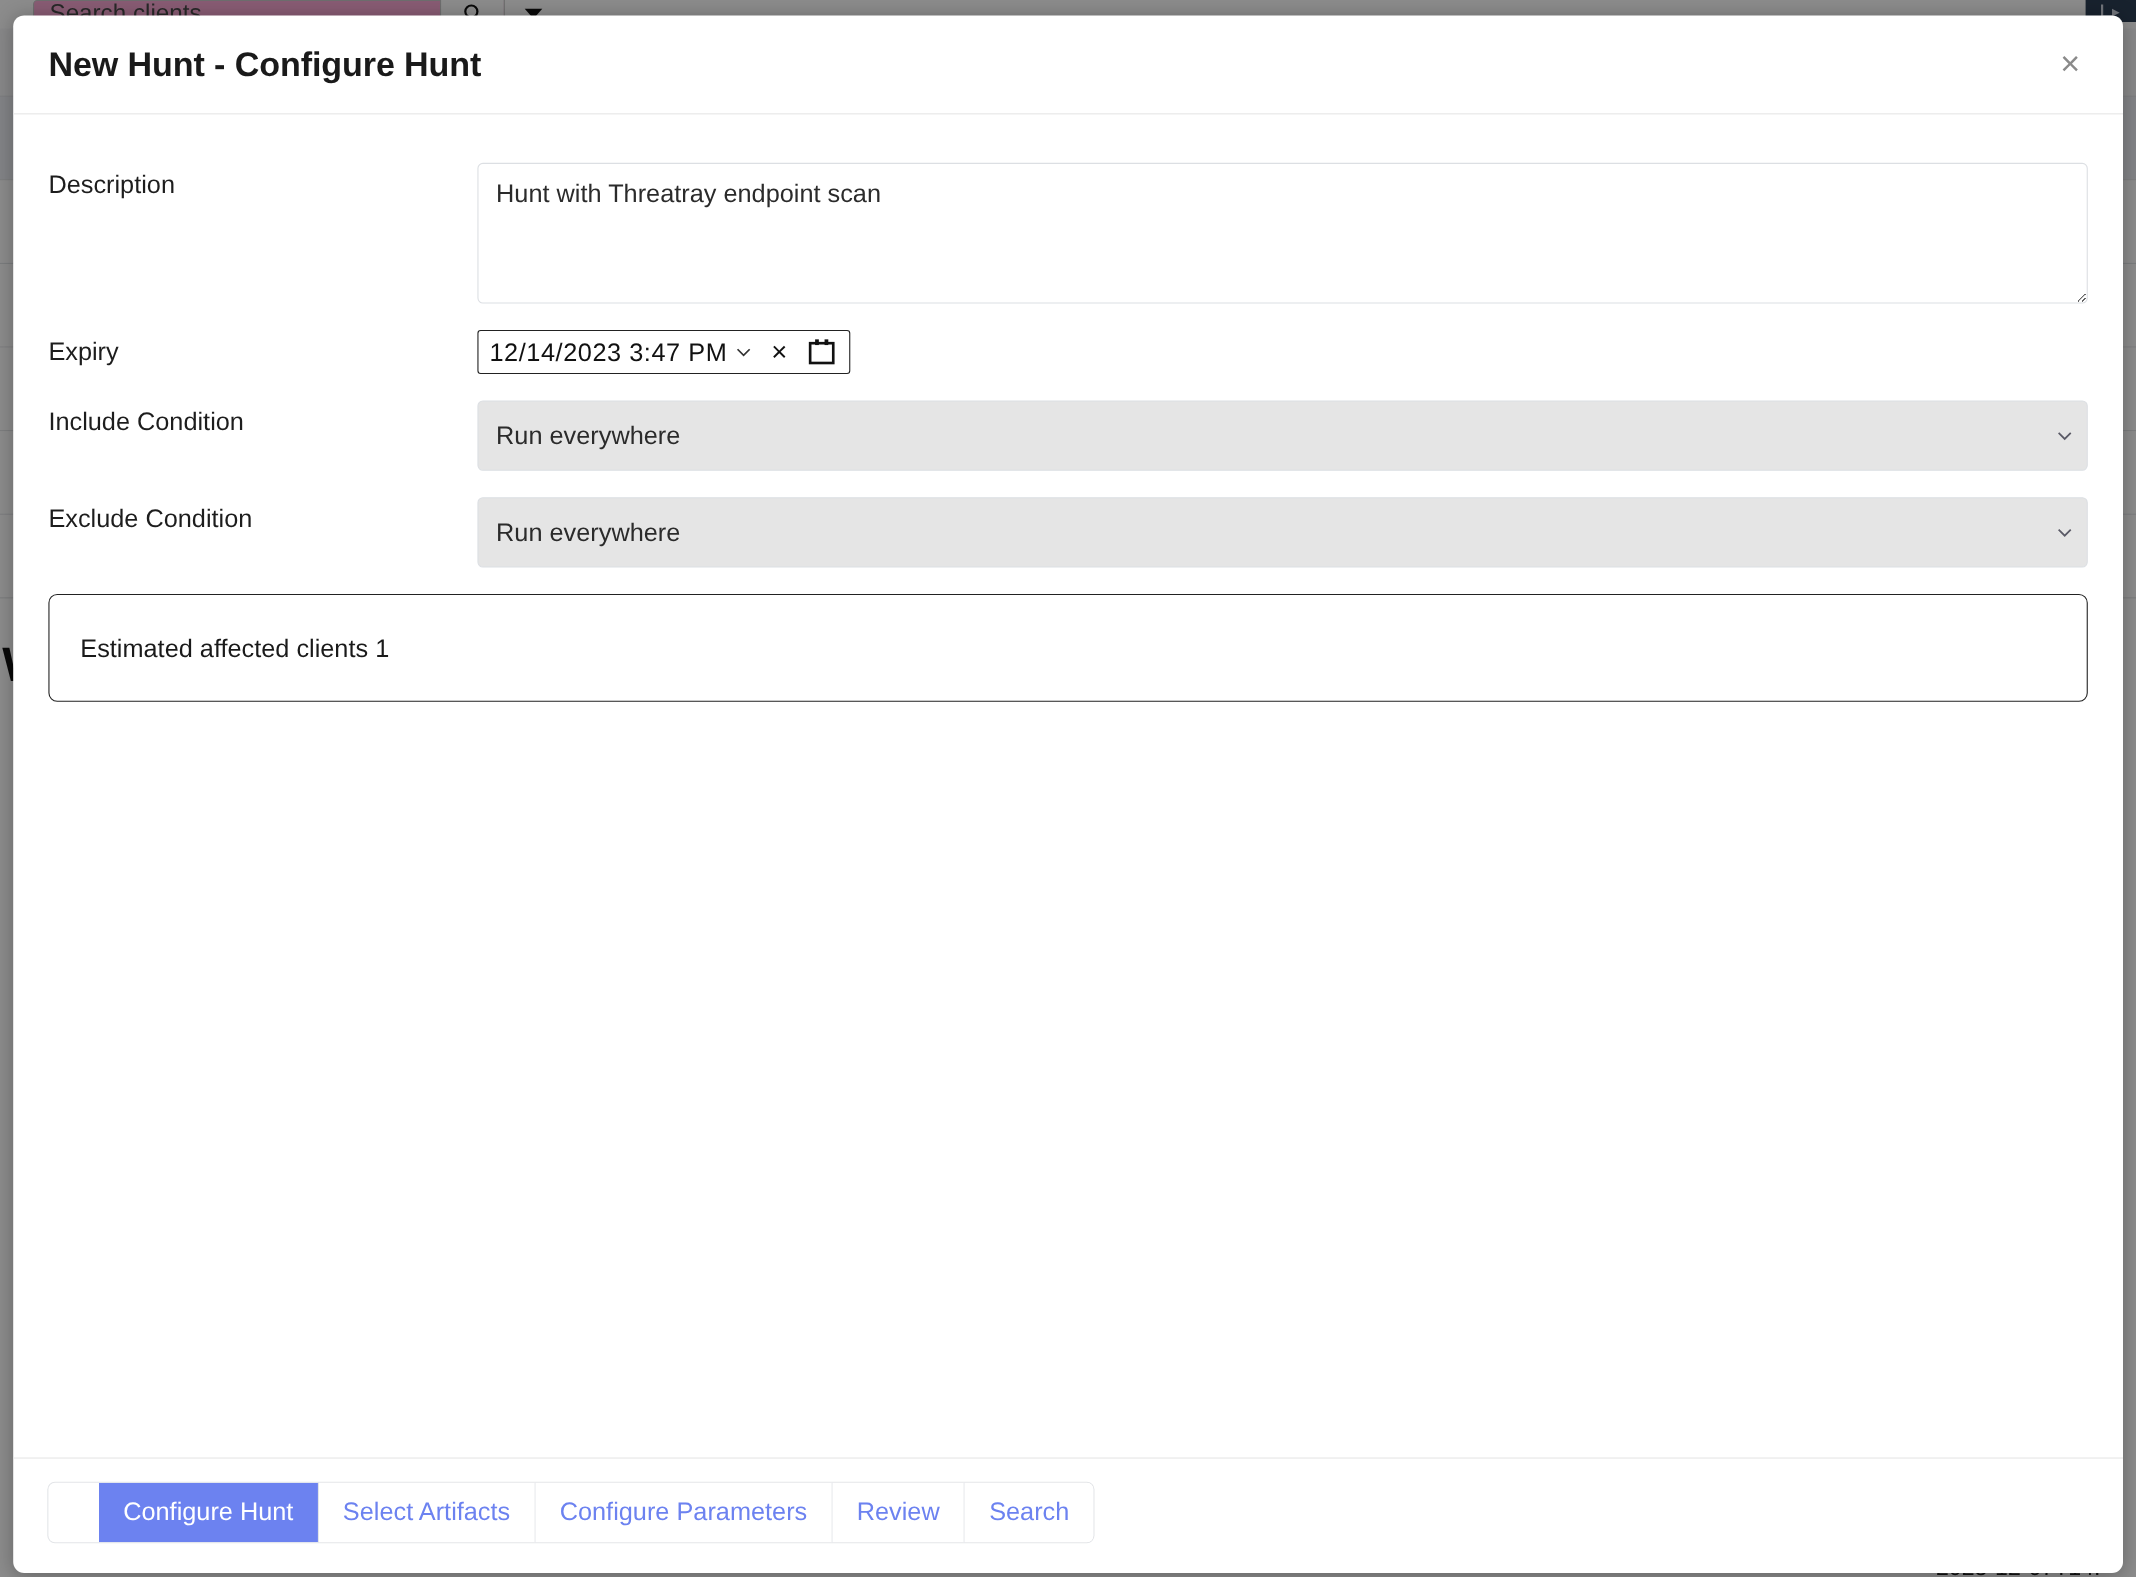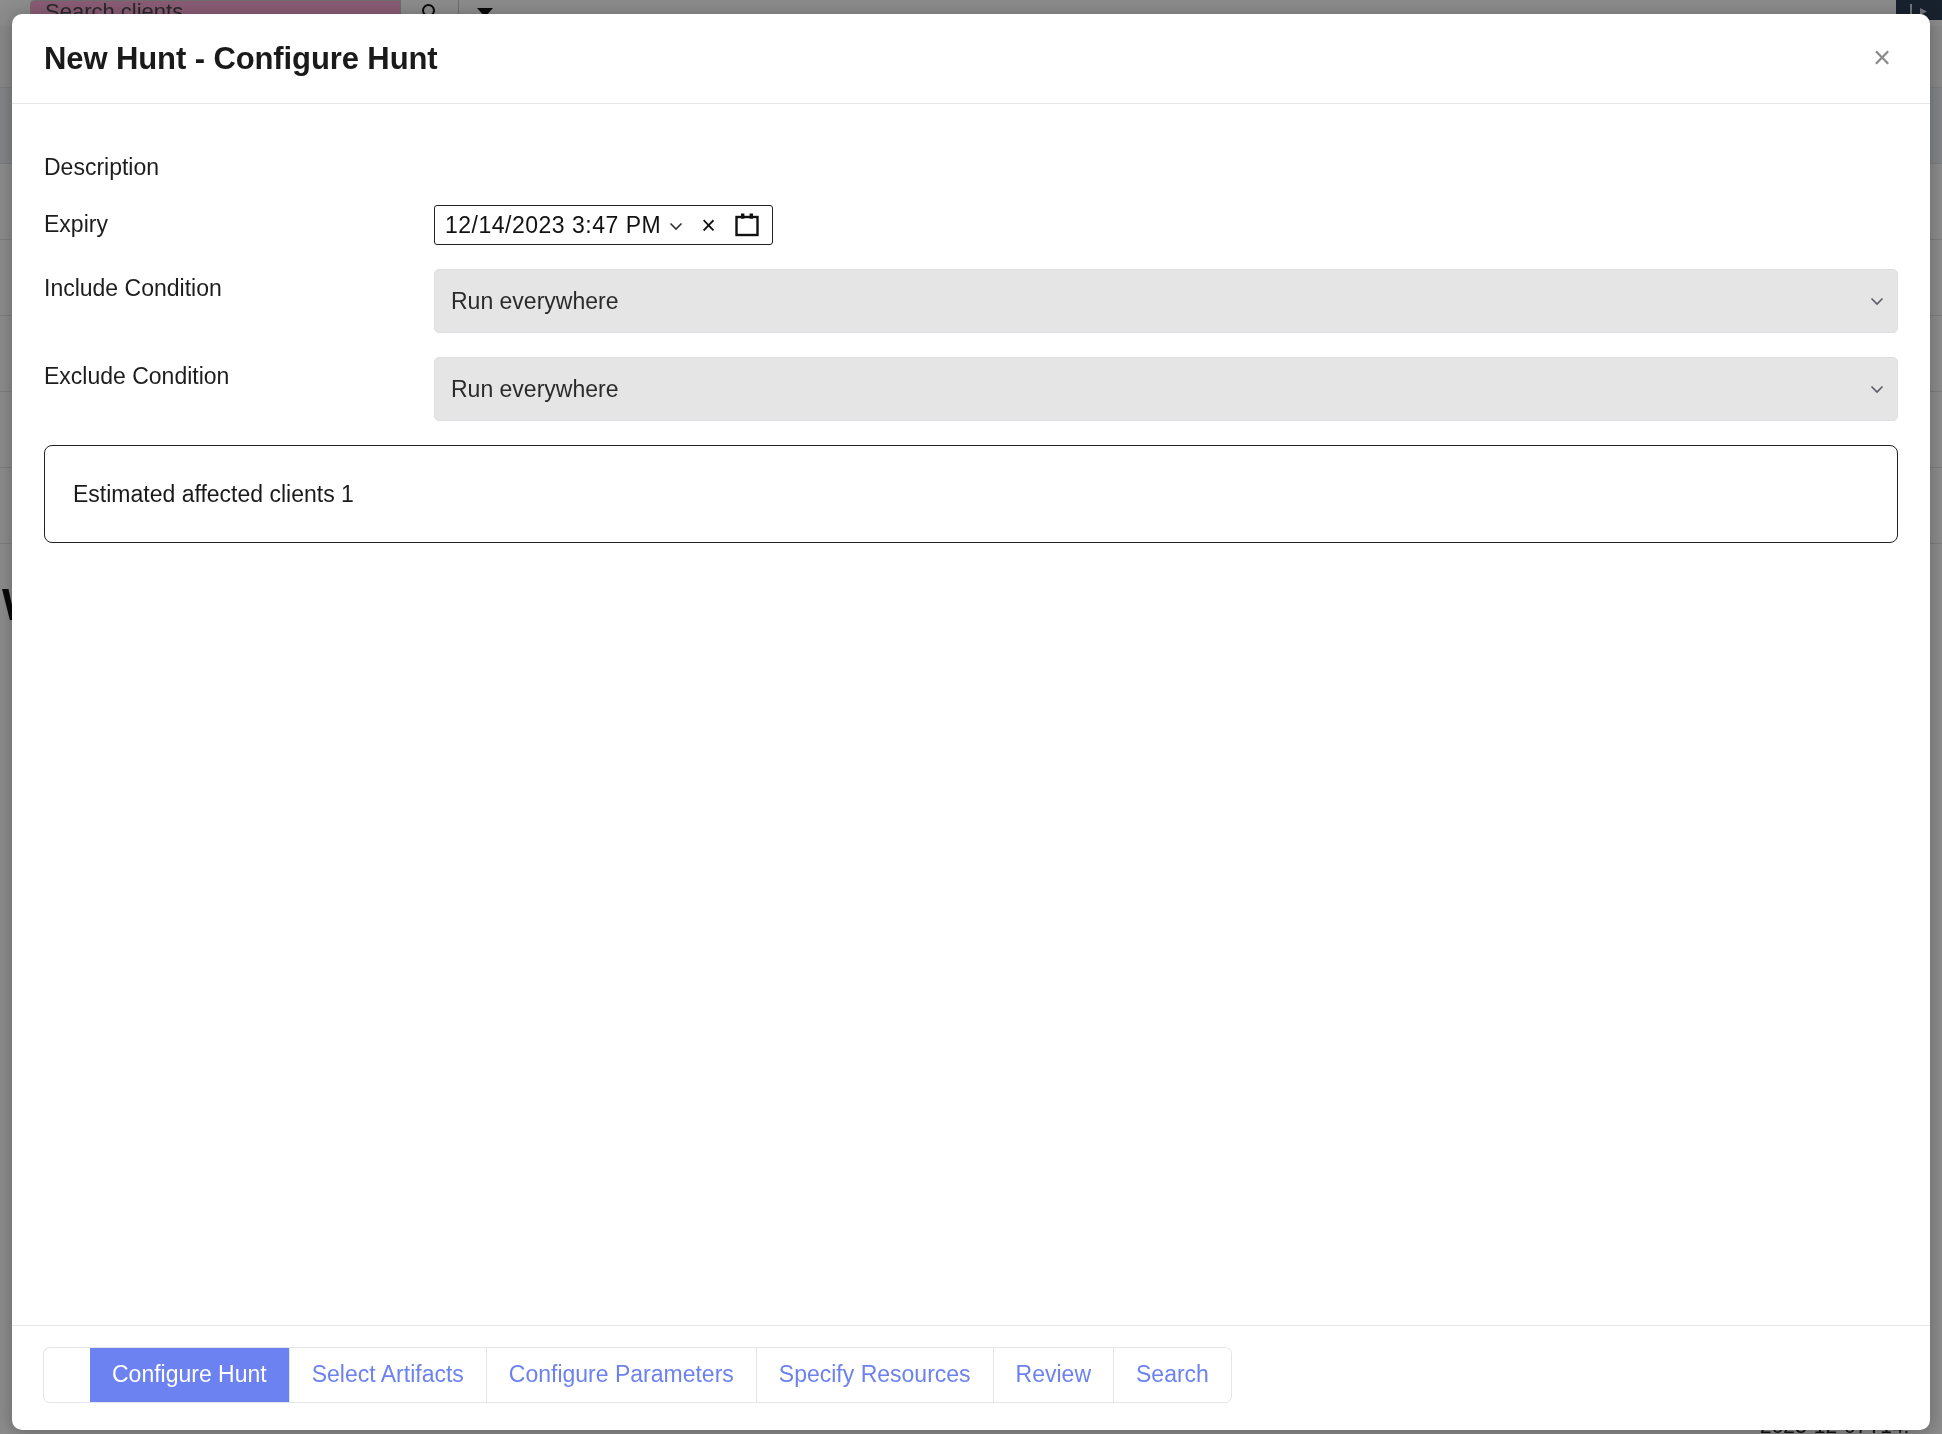--- a/index.html
+++ b/index.html
@@ -351,20 +351,23 @@
 
   <div class="modal-header">
     <div class="modal-title">New Hunt - Configure Hunt</div>
     <button class="modal-close">×</button>
   </div>
 
   <div class="modal-body">
 
     <div class="form-row">
       <div class="form-label">Description</div>
+      <div class="form-field">
+        <textarea class="desc" placeholder="" style="">Hunt with Threatray endpoint scan</textarea>
+      </div>
     </div>
 
     <div class="form-row">
       <div class="form-label">Expiry</div>
       <div class="form-field">
         <div class="datetime-box">
           <span class="dt-text">12/14/2023  3:47  PM</span>
           <span class="dt-caret">
             <svg width="14" height="9" viewBox="0 0 14 9" aria-hidden="true">
               <polyline points="1.5,1.5 7,7 12.5,1.5" fill="none" stroke="#333" stroke-width="1.6"></polyline>
@@ -418,19 +421,18 @@
       <div class="est-label">Estimated affected clients 1</div>
     </div>
 
   </div>
 
   <div class="modal-footer">
     <div class="btn-group">
       <button class="wiz-btn active">Configure Hunt</button>
       <button class="wiz-btn">Select Artifacts</button>
       <button class="wiz-btn">Configure Parameters</button>
-      <button class="wiz-btn">Specify Resources</button>
       <button class="wiz-btn">Review</button>
       <button class="wiz-btn">Search</button>
     </div>
   </div>
 
 </div>
 
 </body></html>

